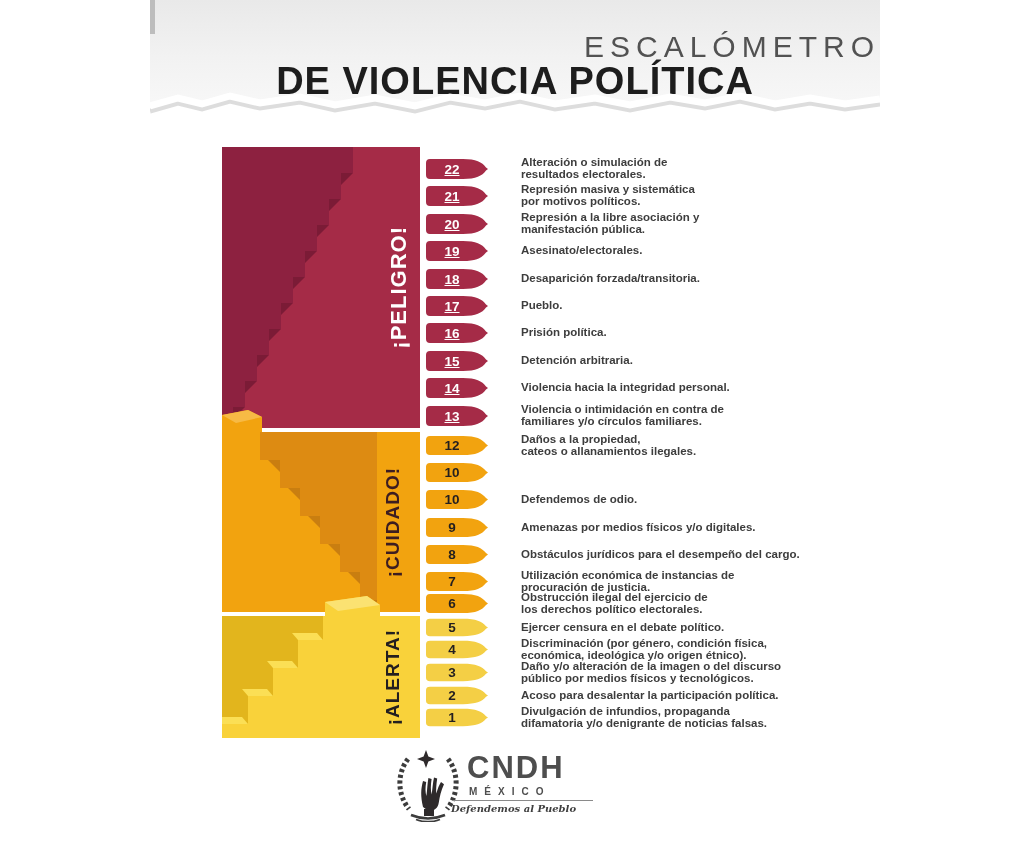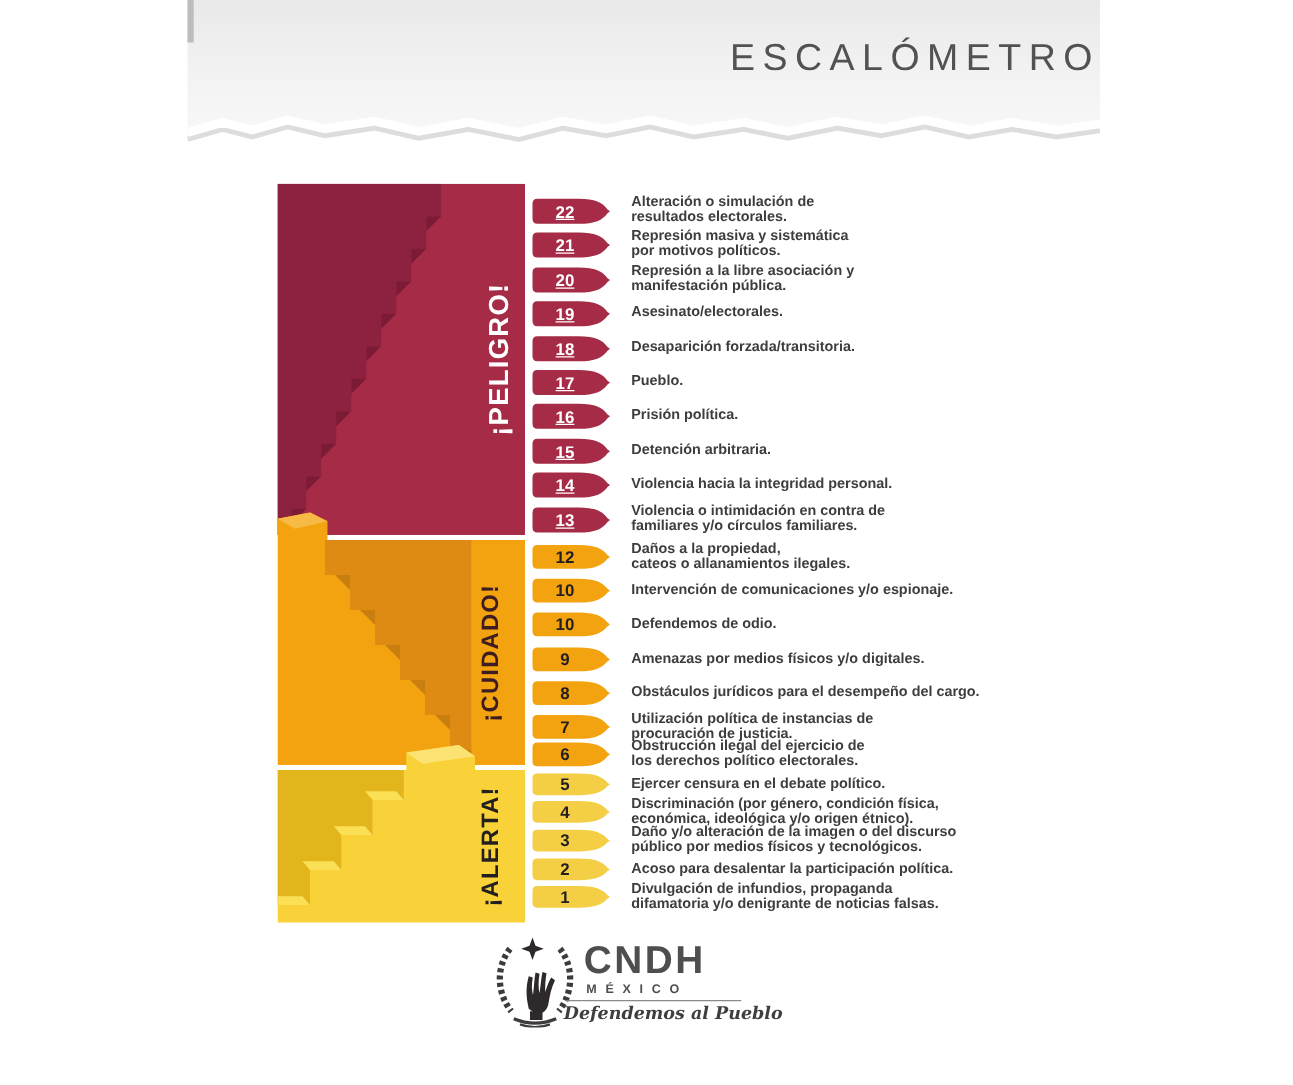--- a/index.html
+++ b/index.html
@@ -45,48 +45,49 @@
   .z-orange .badge path{fill:#f2a30f;}
   .z-yellow .badge path{fill:#f4cf45;}
   .badge .num{
     position:absolute;left:0;top:0;bottom:0;width:54px;
     display:flex;align-items:center;justify-content:center;
     font-size:13.5px;font-weight:800;
   }
   .z-red .num{color:#ffffff;text-decoration:underline;}
   .z-orange .num,.z-yellow .num{color:#231f20;}
   .desc{
-    margin-left:16px;width:365px;font-size:11.5px;line-height:11.8px;
+    margin-left:32px;width:365px;font-size:11.5px;line-height:11.8px;
     font-weight:700;color:#3d3d3d;white-space:pre-line;
   }
   
   .footer{position:absolute;left:393px;top:744px;width:230px;height:80px;}
   .emblem{position:absolute;left:0;top:2px;}
   .org{
     position:absolute;left:74px;top:6px;font-size:31px;font-weight:800;
     letter-spacing:2px;color:#4e4e4e;
   }
   .country{
     position:absolute;left:76px;top:42px;font-size:10px;font-weight:700;
     letter-spacing:7px;color:#4e4e4e;
   }
   .rule{position:absolute;left:60px;top:56px;width:140px;height:1px;background:#8a8a8a;}
   .motto{
     position:absolute;left:58px;top:59px;font-family:"DejaVu Serif",serif;
-    font-style:italic;font-weight:700;font-size:14px;color:#3f3f3f;white-space:nowrap;
+    font-style:italic;font-weight:700;font-size:10px;color:#3f3f3f;white-space:nowrap;
   }
 </style>
 </head>
 <body>
 
 <div id="canvas">
 
   <div class="header-band"></div>
   <div class="header-edge"></div>
   <div class="title1">ESCALÓMETRO</div>
+  <div class="title2">DE VIOLENCIA POLÍTICA</div>
   <svg class="tear" viewBox="0 0 730 46" preserveAspectRatio="none">
     <g>
       <path d="M0,18 L28,10 L52,16 L80,8 L110,15 L150,9 L185,17 L225,10 L265,18 L300,9 L335,15 L370,8 L405,16 L445,10 L480,17 L520,9 L555,15 L590,8 L625,16 L660,10 L695,16 L730,11 L730,46 L0,46 Z" fill="#ffffff"></path>
       <path d="M0,18 L28,10 L52,16 L80,8 L110,15 L150,9 L185,17 L225,10 L265,18 L300,9 L335,15 L370,8 L405,16 L445,10 L480,17 L520,9 L555,15 L590,8 L625,16 L660,10 L695,16 L730,11" fill="none" stroke="#c6c6c6" stroke-width="5" opacity="0.6" transform="translate(0,5)"></path>
       <path d="M0,18 L28,10 L52,16 L80,8 L110,15 L150,9 L185,17 L225,10 L265,18 L300,9 L335,15 L370,8 L405,16 L445,10 L480,17 L520,9 L555,15 L590,8 L625,16 L660,10 L695,16 L730,11" fill="none" stroke="#ffffff" stroke-width="7"></path>
     </g>
   </svg>
 
   <svg class="stairs" width="198" height="592" viewBox="0 0 198 592">
 
@@ -247,21 +248,20 @@
     <div class="desc">Daños a la propiedad,
 cateos o allanamientos ilegales.</div>
   </div>
   <div class="row z-orange" style="top:462px">
     <div class="badge">
         <svg viewBox="0 0 64 22" preserveAspectRatio="none">
           <path d="M5,1 H38 C51,1 57,4 61,9.5 L63,11 L61,12.5 C57,18 51,21 38,21 H5 Q1,21 1,17 V5 Q1,1 5,1 Z"></path>
         </svg>
         <span class="num">10</span>
       </div>
-    <div class="desc">Intervención de comunicaciones y/o espionaje.</div>
   </div>
   <div class="row z-orange" style="top:489px">
     <div class="badge">
         <svg viewBox="0 0 64 22" preserveAspectRatio="none">
           <path d="M5,1 H38 C51,1 57,4 61,9.5 L63,11 L61,12.5 C57,18 51,21 38,21 H5 Q1,21 1,17 V5 Q1,1 5,1 Z"></path>
         </svg>
         <span class="num">10</span>
       </div>
     <div class="desc">Defendemos de odio.</div>
   </div>
@@ -283,21 +283,21 @@
       </div>
     <div class="desc">Obstáculos jurídicos para el desempeño del cargo.</div>
   </div>
   <div class="row z-orange" style="top:571px">
     <div class="badge">
         <svg viewBox="0 0 64 22" preserveAspectRatio="none">
           <path d="M5,1 H38 C51,1 57,4 61,9.5 L63,11 L61,12.5 C57,18 51,21 38,21 H5 Q1,21 1,17 V5 Q1,1 5,1 Z"></path>
         </svg>
         <span class="num">7</span>
       </div>
-    <div class="desc">Utilización política de instancias de
+    <div class="desc">Utilización económica de instancias de
 procuración de justicia.</div>
   </div>
   <div class="row z-orange" style="top:593px">
     <div class="badge">
         <svg viewBox="0 0 64 22" preserveAspectRatio="none">
           <path d="M5,1 H38 C51,1 57,4 61,9.5 L63,11 L61,12.5 C57,18 51,21 38,21 H5 Q1,21 1,17 V5 Q1,1 5,1 Z"></path>
         </svg>
         <span class="num">6</span>
       </div>
     <div class="desc">Obstrucción ilegal del ejercicio de

